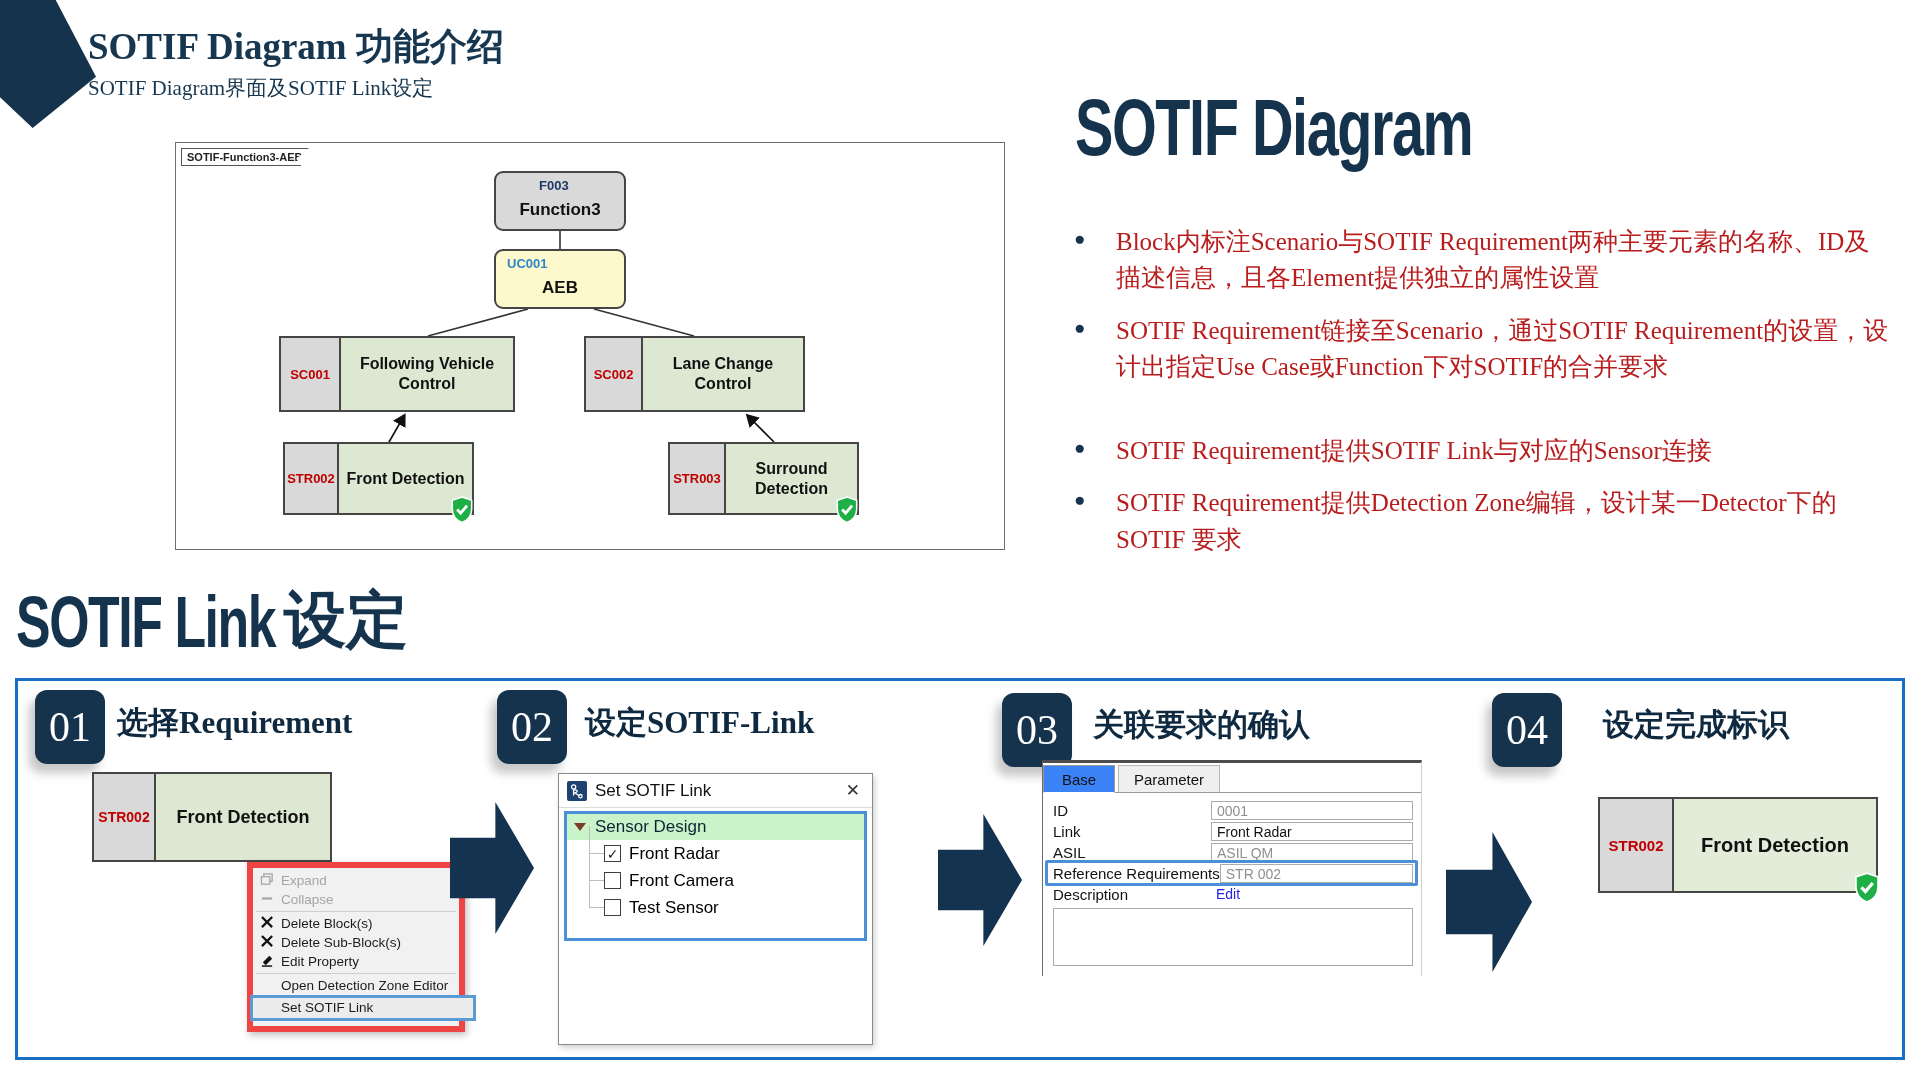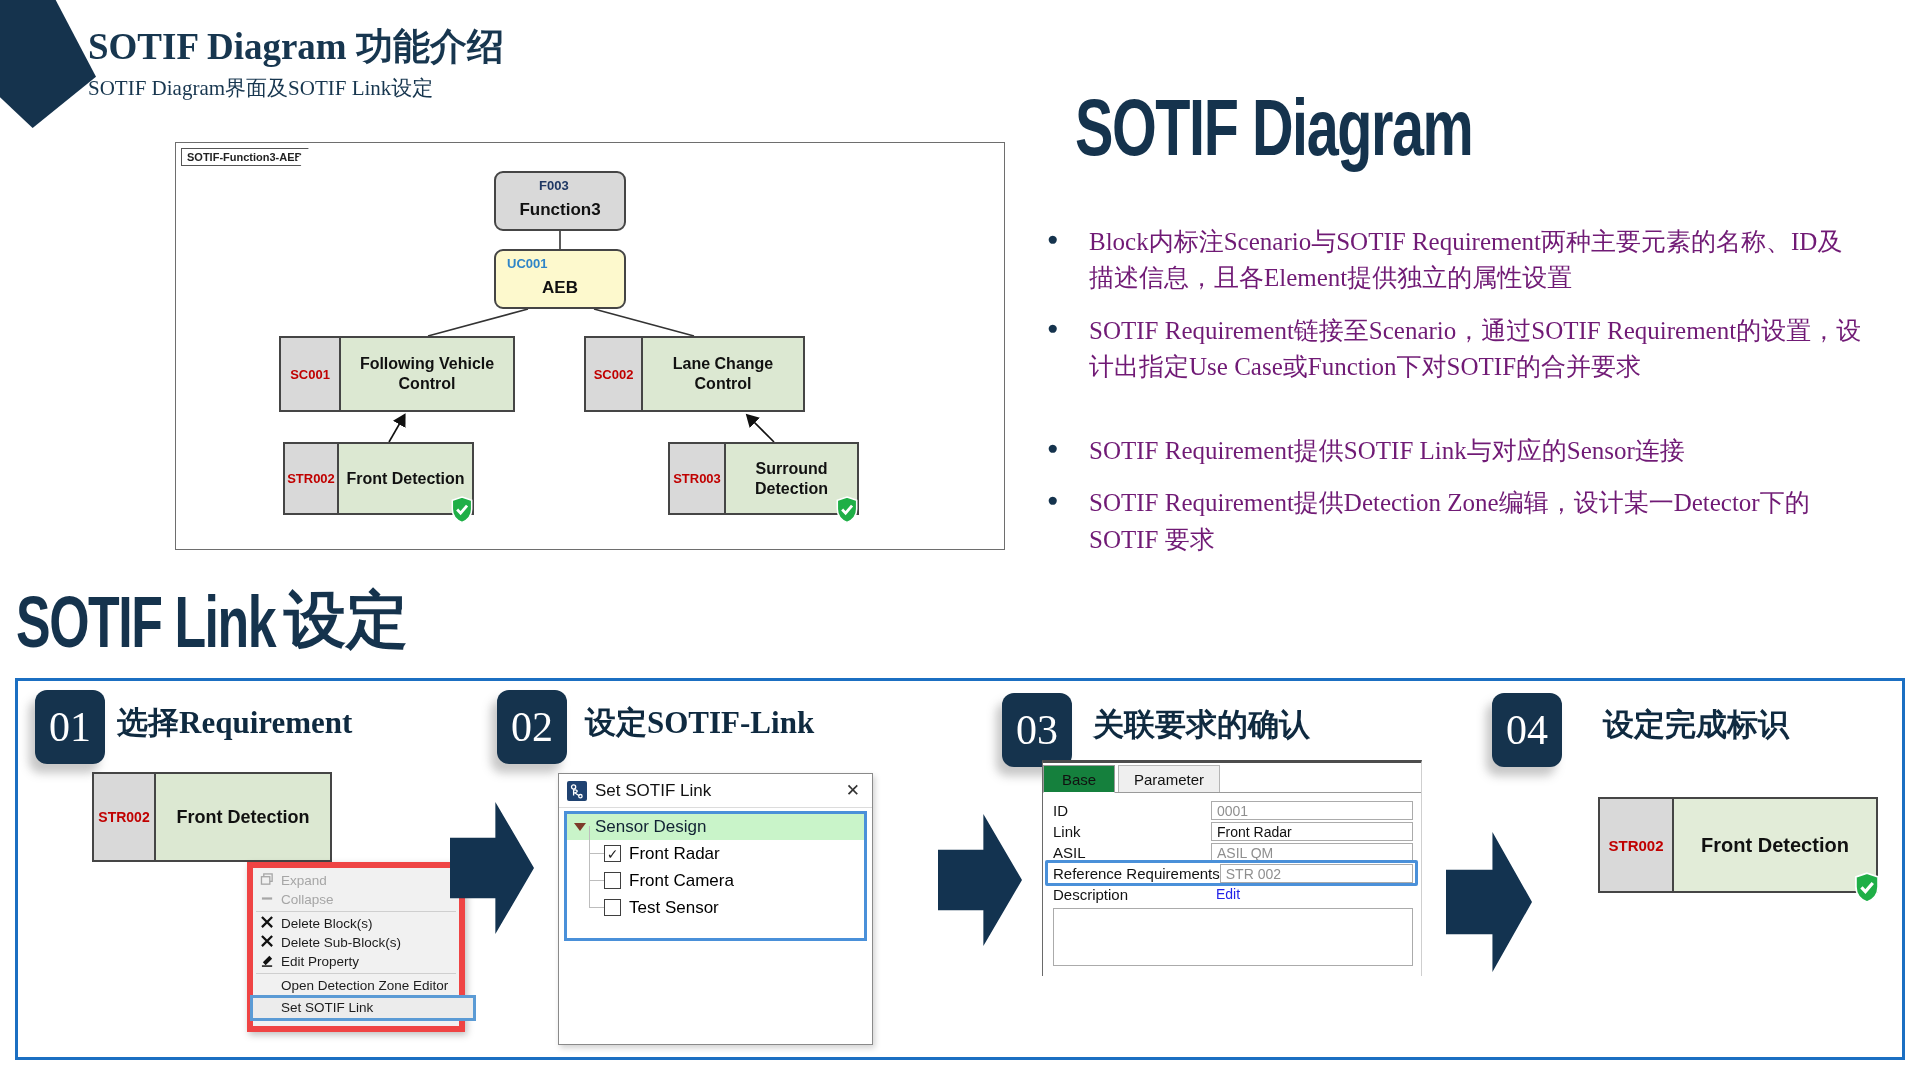--- a/index.html
+++ b/index.html
@@ -44,22 +44,22 @@
   #blk-sc2 .tabcell { width:57px; }
   #blk-str1 { left:107px; top:299px; width:191px; height:73px; }
   #blk-str1 .tabcell { width:54px; }
   #blk-str2 { left:492px; top:299px; width:191px; height:73px; }
   #blk-str2 .tabcell { width:56px; }
 
   
   .condensed { display:inline-block; transform:scaleX(.72); transform-origin:left center;
                font-weight:bold; letter-spacing:-2px; color:#15334d; white-space:nowrap; }
   .rp-heading { position:absolute; left:1075px; top:88px; font-size:80px; line-height:1; }
-  .bullets { position:absolute; left:1043px; top:224px; width:820px; list-style:none;
-             font-family:"Liberation Serif", serif; font-size:25px; color:#701a75; }
+  .bullets { position:absolute; left:1070px; top:224px; width:820px; list-style:none;
+             font-family:"Liberation Serif", serif; font-size:25px; color:#b91c1c; }
   .bullets li { position:relative; padding-left:46px; line-height:1.45; margin-bottom:16px; }
   .bullets li::before { content:"●"; position:absolute; left:4px; top:1px; font-size:19px; color:#15334d; }
   .bullets li.gap { margin-top:48px; }
 
   
   .link-heading { position:absolute; left:16px; top:578px; height:80px; }
   .link-heading .condensed { font-size:72px; margin-right:-92px; }
   .link-heading .cjk { display:inline-block; font-family:"Liberation Serif", serif; font-weight:bold;
                        font-size:62px; color:#15334d; vertical-align:6px; }
   .flowbox { position:absolute; left:15px; top:678px; width:1890px; height:382px;
@@ -116,21 +116,21 @@
   .titem::before { content:""; position:absolute; left:-15px; top:-14px; width:14px; height:27px;
                    border-left:1px solid #bdbdbd; border-bottom:1px solid #bdbdbd; }
   .cb { width:17px; height:17px; border:1.6px solid #3f3f3f; background:#fff; margin-right:8px;
         display:flex; align-items:center; justify-content:center; font-size:14px; color:#222; }
 
   
   .prop { position:absolute; left:1042px; top:760px; width:380px; height:216px; background:#fff;
           border-top:3px solid #4d4d4d; border-left:1.5px solid #6a6a6a; border-right:1px solid #cfcfcf; }
   .tabsrow { display:flex; height:28px; margin-top:2px; border-bottom:1px solid #9a9a9a; }
   .ptab { display:flex; align-items:center; justify-content:center; font-size:15px; color:#111; }
-  .ptab.active { width:72px; background:#15803d; border:1px solid #9a9a9a; border-bottom:1px solid #fff;
+  .ptab.active { width:72px; background:#3b82f6; border:1px solid #9a9a9a; border-bottom:1px solid #fff;
                  margin-bottom:-1px; }
   .ptab.idle { width:102px; background:#efefef; border:1px solid #b5b5b5; border-bottom:none; margin-left:3px; }
   .fields { position:relative; padding:7px 8px 0 10px; }
   .frow { display:flex; align-items:center; height:21px; }
   .flab { flex:0 0 158px; font-size:15px; color:#111; white-space:nowrap; }
   .fval { flex:1; height:19px; border:1px solid #ababab; font-size:14px; padding:1px 5px 0 5px;
           background:#fff; white-space:nowrap; overflow:hidden; }
   .ro { color:#8f8f8f; } .rw { color:#111; }
   .fval.nobox { border:none; } .linktxt { color:#2323e8; }
   .rowhl { position:absolute; left:2px; right:3px; top:67px; height:26px;

